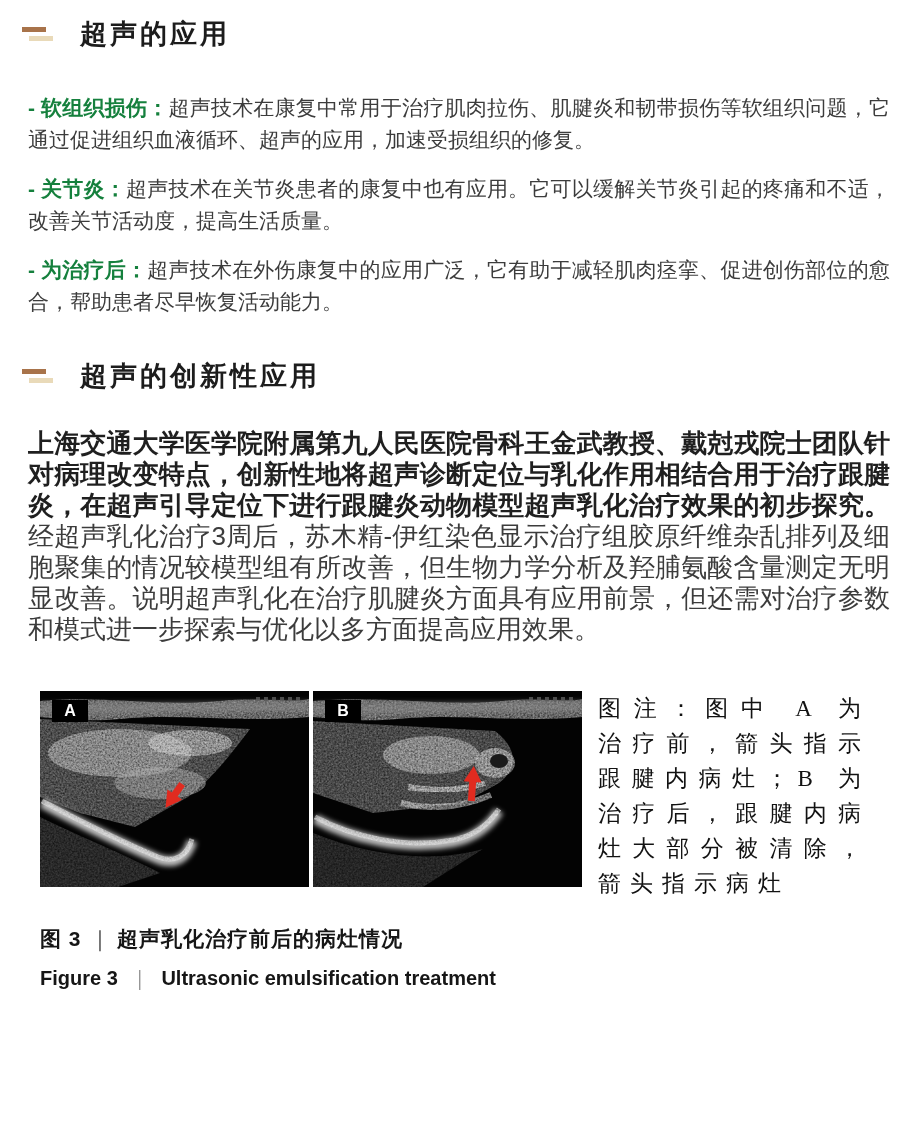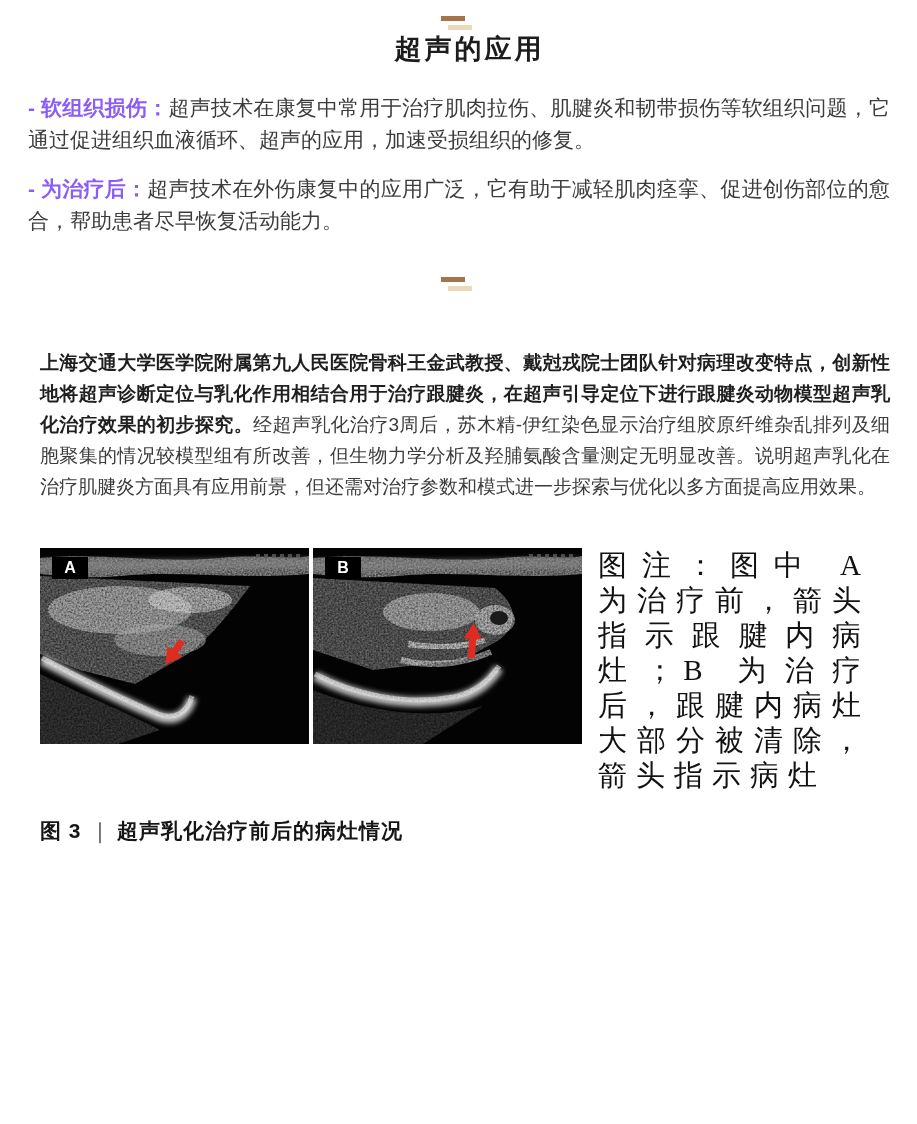--- a/index.html
+++ b/index.html
@@ -4,51 +4,51 @@
 <style>
   html,body{margin:0;padding:0;background:#ffffff;}
   body{
     width:917px;height:1124px;position:relative;overflow:hidden;
     font-family:"Liberation Sans","DejaVu Sans",sans-serif;
     -webkit-font-smoothing:antialiased;
   }
   .page{width:917px;}
 
   
-  .sec-head{display:flex;align-items:center;margin:16px 0 0 22px;height:36px;flex-direction:column;}
+  .sec-head{display:flex;align-items:center;margin:16px 0 0 22px;height:36px;}
   .marker{width:32px;height:15px;position:relative;margin-right:26px;flex:0 0 auto;}
   .marker .bar1{position:absolute;left:0;top:0;width:24px;height:5px;background:#A8734A;}
   .marker .bar2{position:absolute;left:7px;top:9px;width:24px;height:5px;background:#E9DAB9;}
   .sec-title{font-size:27px;font-weight:700;color:#1c1c1c;letter-spacing:3px;white-space:nowrap;}
 
   
   .content{margin:0 27px 0 28px;}
   .items{margin-top:40px;}
   .item{margin:0 0 17px 0;font-size:21px;line-height:32px;color:#3c3c3c;text-align:justify;}
-  .item .lbl{font-weight:700;color:#8b5cf6;margin-top:36px;}
-  .lead{margin:34px 0 0 12px;font-size:19px;line-height:31px;color:#3c3c3c;text-align:justify;}
+  .item .lbl{font-weight:700;color:#15803d;margin-top:36px;}
+  .lead{margin:34px 0 0 0;font-size:26px;line-height:31px;color:#3c3c3c;text-align:justify;}
   .lead .bold{font-weight:700;color:#1f1f1f;}
 
   
   .figure-row{display:flex;margin:46px 0 0 40px;align-items:flex-start;}
   .us-wrap{display:flex;background:#ffffff;flex:0 0 auto;}
   .us-panel{width:269px;height:196px;background:#030303;position:relative;overflow:hidden;}
   .us-panel.first{margin-right:4px;}
   .us-panel svg{position:absolute;left:0;top:0;}
   .us-label{
     position:absolute;top:9px;left:12px;min-width:26px;height:22px;padding:0 5px;
     background:#000;color:#fff;font-weight:700;font-size:16px;
     display:flex;align-items:center;justify-content:center;z-index:3;
   }
   .us-ticks{position:absolute;top:6px;right:9px;width:44px;height:4px;z-index:3;
     background:repeating-linear-gradient(90deg,#5d5d5d 0 4px,transparent 4px 8px);opacity:.8;}
   .fig-note{
     width:272px;margin-left:16px;margin-top:0;
     font-family:"Liberation Serif","DejaVu Serif",serif;
-    font-size:29px;line-height:35px;letter-spacing:9px;
+    font-size:23px;line-height:35px;letter-spacing:9px;
     text-align:justify;text-justify:inter-character;color:#121212;
   }
 
   
   .cap-zh{margin:24px 0 12px 40px;font-size:21px;font-weight:700;color:#161616;letter-spacing:1px;}
   .cap-zh .sep{font-weight:400;color:#2e2e2e;margin:0 6px 0 8px;}
   .cap-en{margin:12px 0 0 40px;font-size:20px;font-weight:700;color:#161616;}
   .cap-en .sep{font-weight:400;color:#8a8a8a;margin:0 12px;}
 </style>
 </head>
@@ -60,29 +60,31 @@
     <div class="marker">
       <div class="bar1"></div>
       <div class="bar2"></div>
     </div>
     <div class="sec-title">超声的应用</div>
   </div>
 
   <div class="content">
     <div class="items">
       <p class="item"><span class="lbl">- 软组织损伤：</span><span>超声技术在康复中常用于治疗肌肉拉伤、肌腱炎和韧带损伤等软组织问题，它通过促进组织血液循环、超声的应用，加速受损组织的修复。</span></p>
+      <p class="item"><span class="lbl">- 关节炎：</span><span>超声技术在关节炎患者的康复中也有应用。它可以缓解关节炎引起的疼痛和不适，改善关节活动度，提高生活质量。</span></p>
       <p class="item"><span class="lbl">- 为治疗后：</span><span>超声技术在外伤康复中的应用广泛，它有助于减轻肌肉痉挛、促进创伤部位的愈合，帮助患者尽早恢复活动能力。</span></p>
     </div>
   </div>
 
   <div class="sec-head" style="margin-top:40px;">
     <div class="marker">
       <div class="bar1"></div>
       <div class="bar2"></div>
     </div>
+    <div class="sec-title">超声的创新性应用</div>
   </div>
 
   <div class="content">
     <p class="lead"><span class="bold">上海交通大学医学院附属第九人民医院骨科王金武教授、戴尅戎院士团队针对病理改变特点，创新性地将超声诊断定位与乳化作用相结合用于治疗跟腱炎，在超声引导定位下进行跟腱炎动物模型超声乳化治疗效果的初步探究。</span><span>经超声乳化治疗3周后，苏木精-伊红染色显示治疗组胶原纤维杂乱排列及细胞聚集的情况较模型组有所改善，但生物力学分析及羟脯氨酸含量测定无明显改善。说明超声乳化在治疗肌腱炎方面具有应用前景，但还需对治疗参数和模式进一步探索与优化以多方面提高应用效果。</span></p>
   </div>
 
   <div class="figure-row">
     <div class="us-wrap">
 
       <div class="us-panel first">
@@ -147,14 +149,17 @@
         <span class="us-ticks"></span>
       </div>
     </div>
 
     <div class="fig-note">图注：图中 A 为治疗前，箭头指示跟腱内病灶；B 为治疗后，跟腱内病灶大部分被清除，箭头指示病灶</div>
   </div>
 
   <div class="cap-zh">
     <span>图 3</span><span class="sep">｜</span><span>超声乳化治疗前后的病灶情况</span>
   </div>
+  <div class="cap-en">
+    <span>Figure 3</span><span class="sep">｜</span><span>Ultrasonic emulsification treatment</span>
+  </div>
 
 </div>
 
 </body></html>

